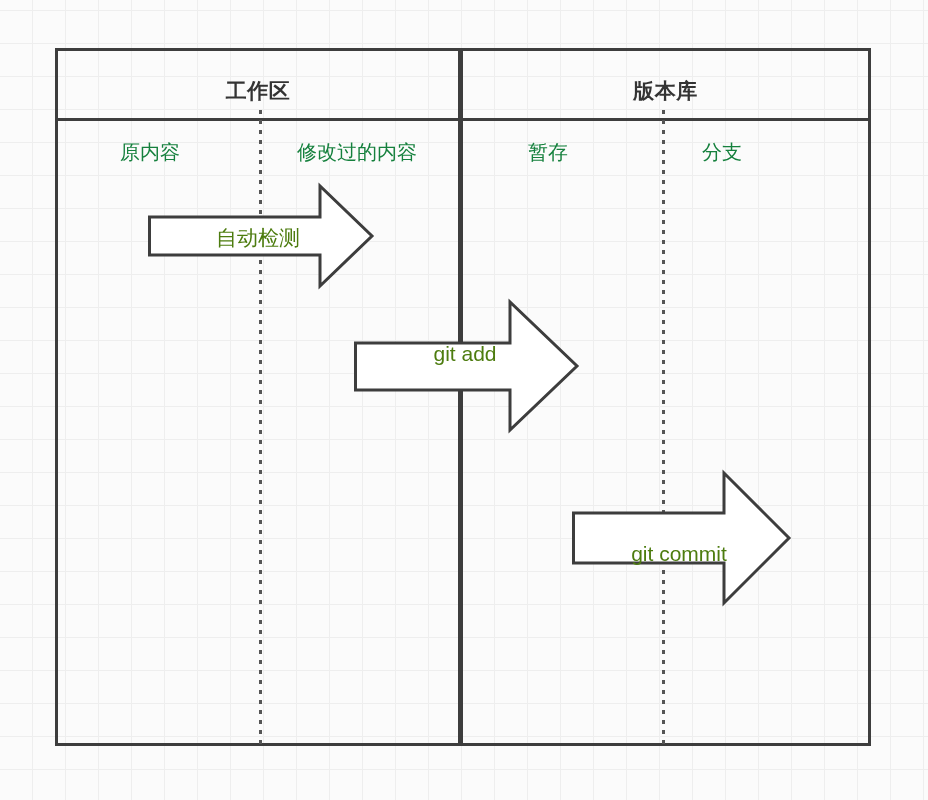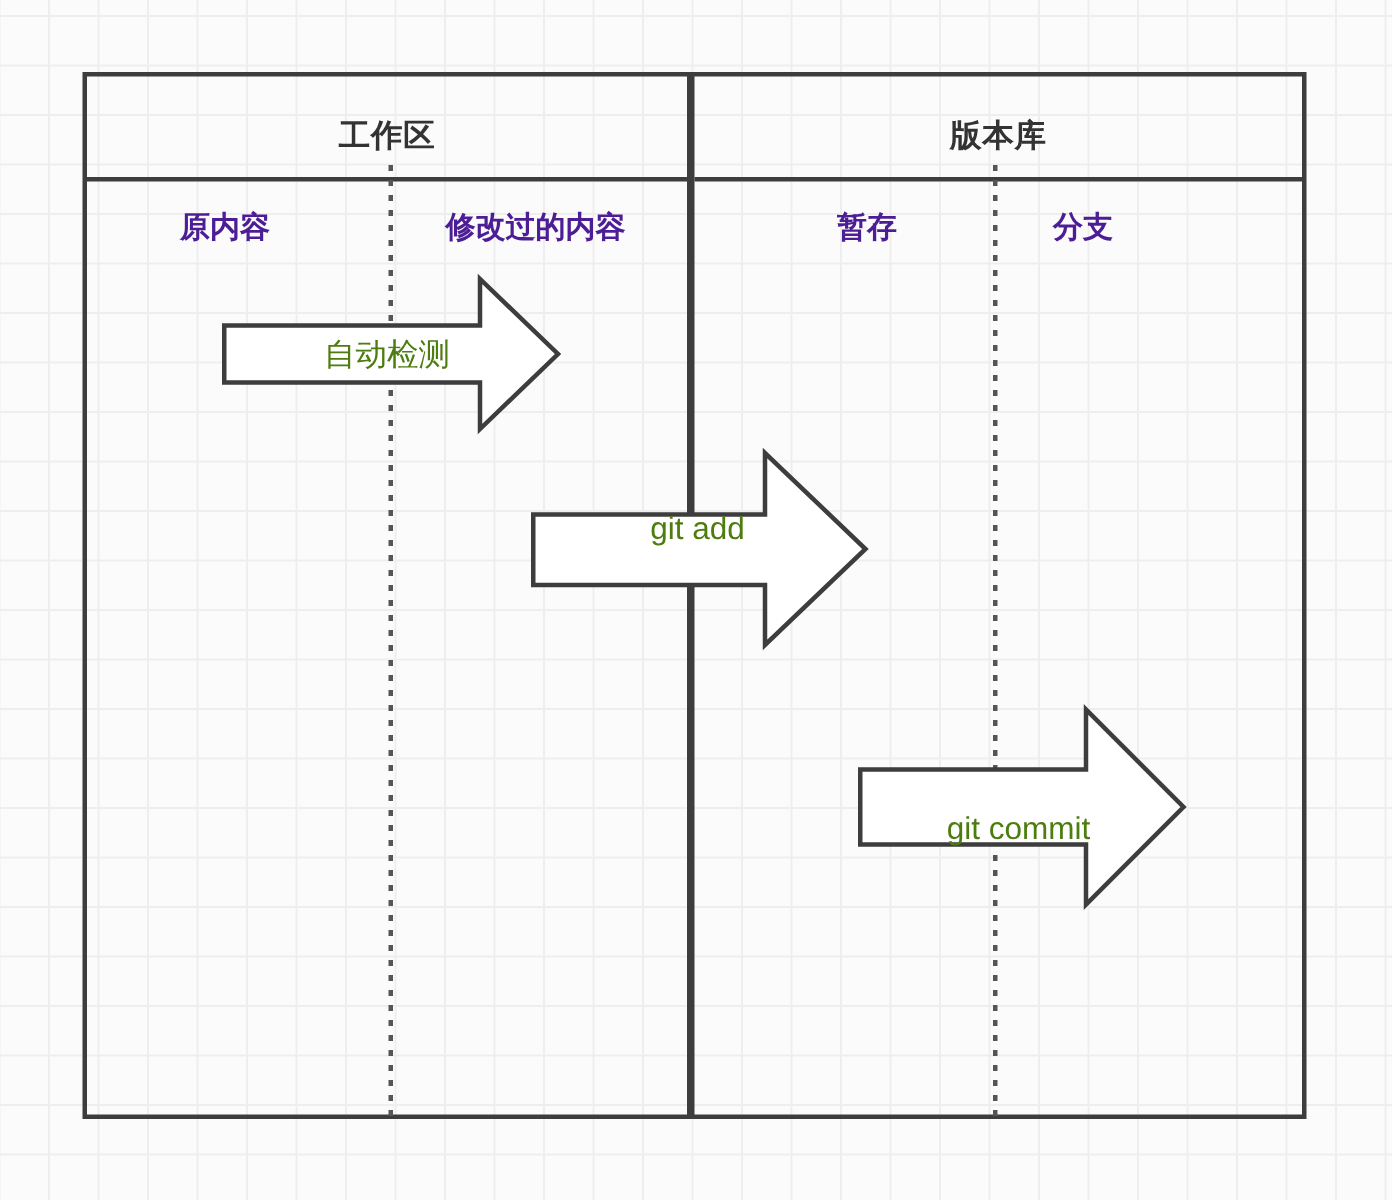--- a/index.html
+++ b/index.html
@@ -58,25 +58,24 @@
     font-weight: bold;
     color: #333333;
     letter-spacing: 0.5px;
     line-height: 1;
   }
 
   
   .sub-label {
     position: absolute;
     font-size: 20px;
-    color: #4c1d95;
+    color: #15803d;
     white-space: nowrap;
     line-height: 1;
     transform: translate(-50%, -50%);
-    font-weight: bold;
   }
 
   
   .dotted-divider {
     position: absolute;
     width: 3px;
     top: 110px;
     height: 635px;
     background-image: linear-gradient(to bottom, #555555 0px, #555555 4px, transparent 4px, transparent 10px);
     background-size: 3px 10px;
@@ -120,21 +119,21 @@
     </div>
   </div>
 
   <div class="dotted-divider" style="left:259px;"></div>
   <div class="dotted-divider" style="left:662px;"></div>
 
   <span class="sub-label" style="left:150px; top:152px;">原内容</span>
 
   <span class="sub-label" style="left:357px; top:152px;text-align:center;">修改过的内容</span>
 
-  <span class="sub-label" style="left:578px; top:152px;">暂存</span>
+  <span class="sub-label" style="left:548px; top:152px;">暂存</span>
 
   <span class="sub-label" style="left:722px; top:152px;text-align:right;">分支</span>
 
   <svg class="arrow-svg" style="left:148px; top:183px; width:226px; height:110px;" viewBox="0 0 226 110">
     <polygon class="arrow-shape" points="1.5,34 172,34 172,3 224,53 172,103 172,72 1.5,72"></polygon>
   </svg>
   <span class="arrow-label" style="left:258px; top:237px;">自动检测</span>
 
   <svg class="arrow-svg" style="left:354px; top:299px; width:226px; height:134px;" viewBox="0 0 226 134">
     <polygon class="arrow-shape" points="1.5,44 156,44 156,3 223,67 156,131 156,91 1.5,91"></polygon>

